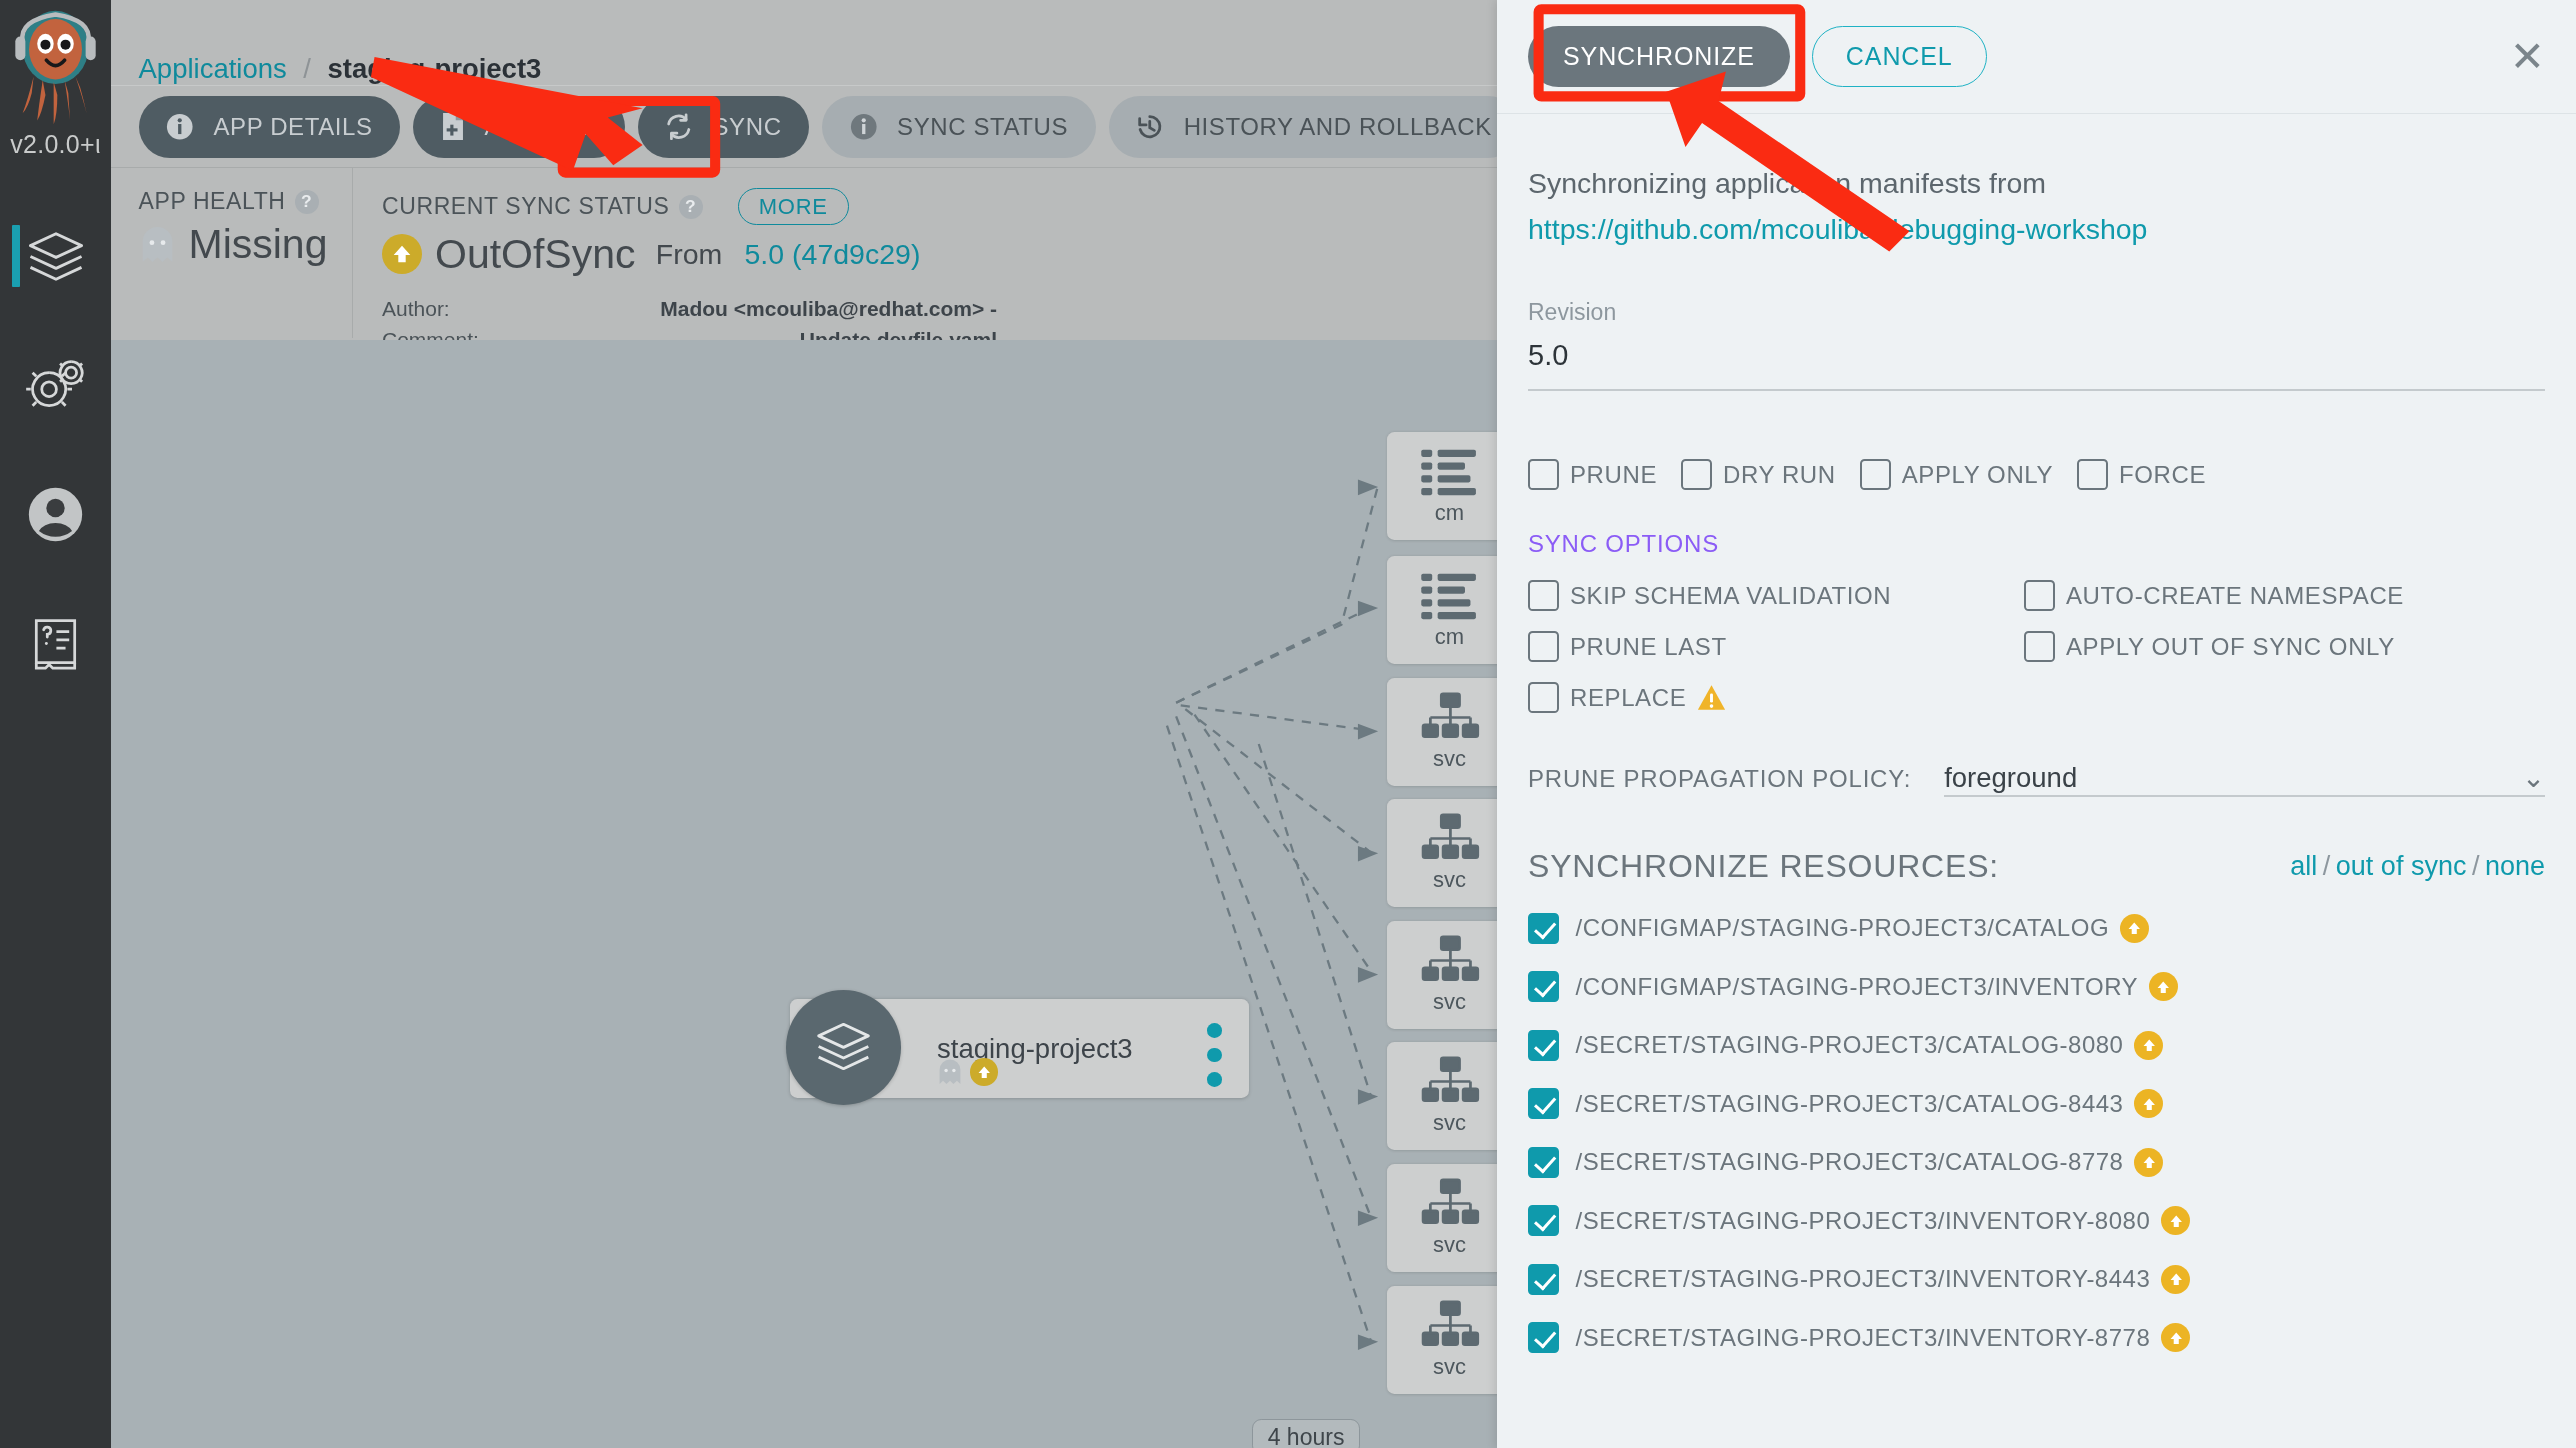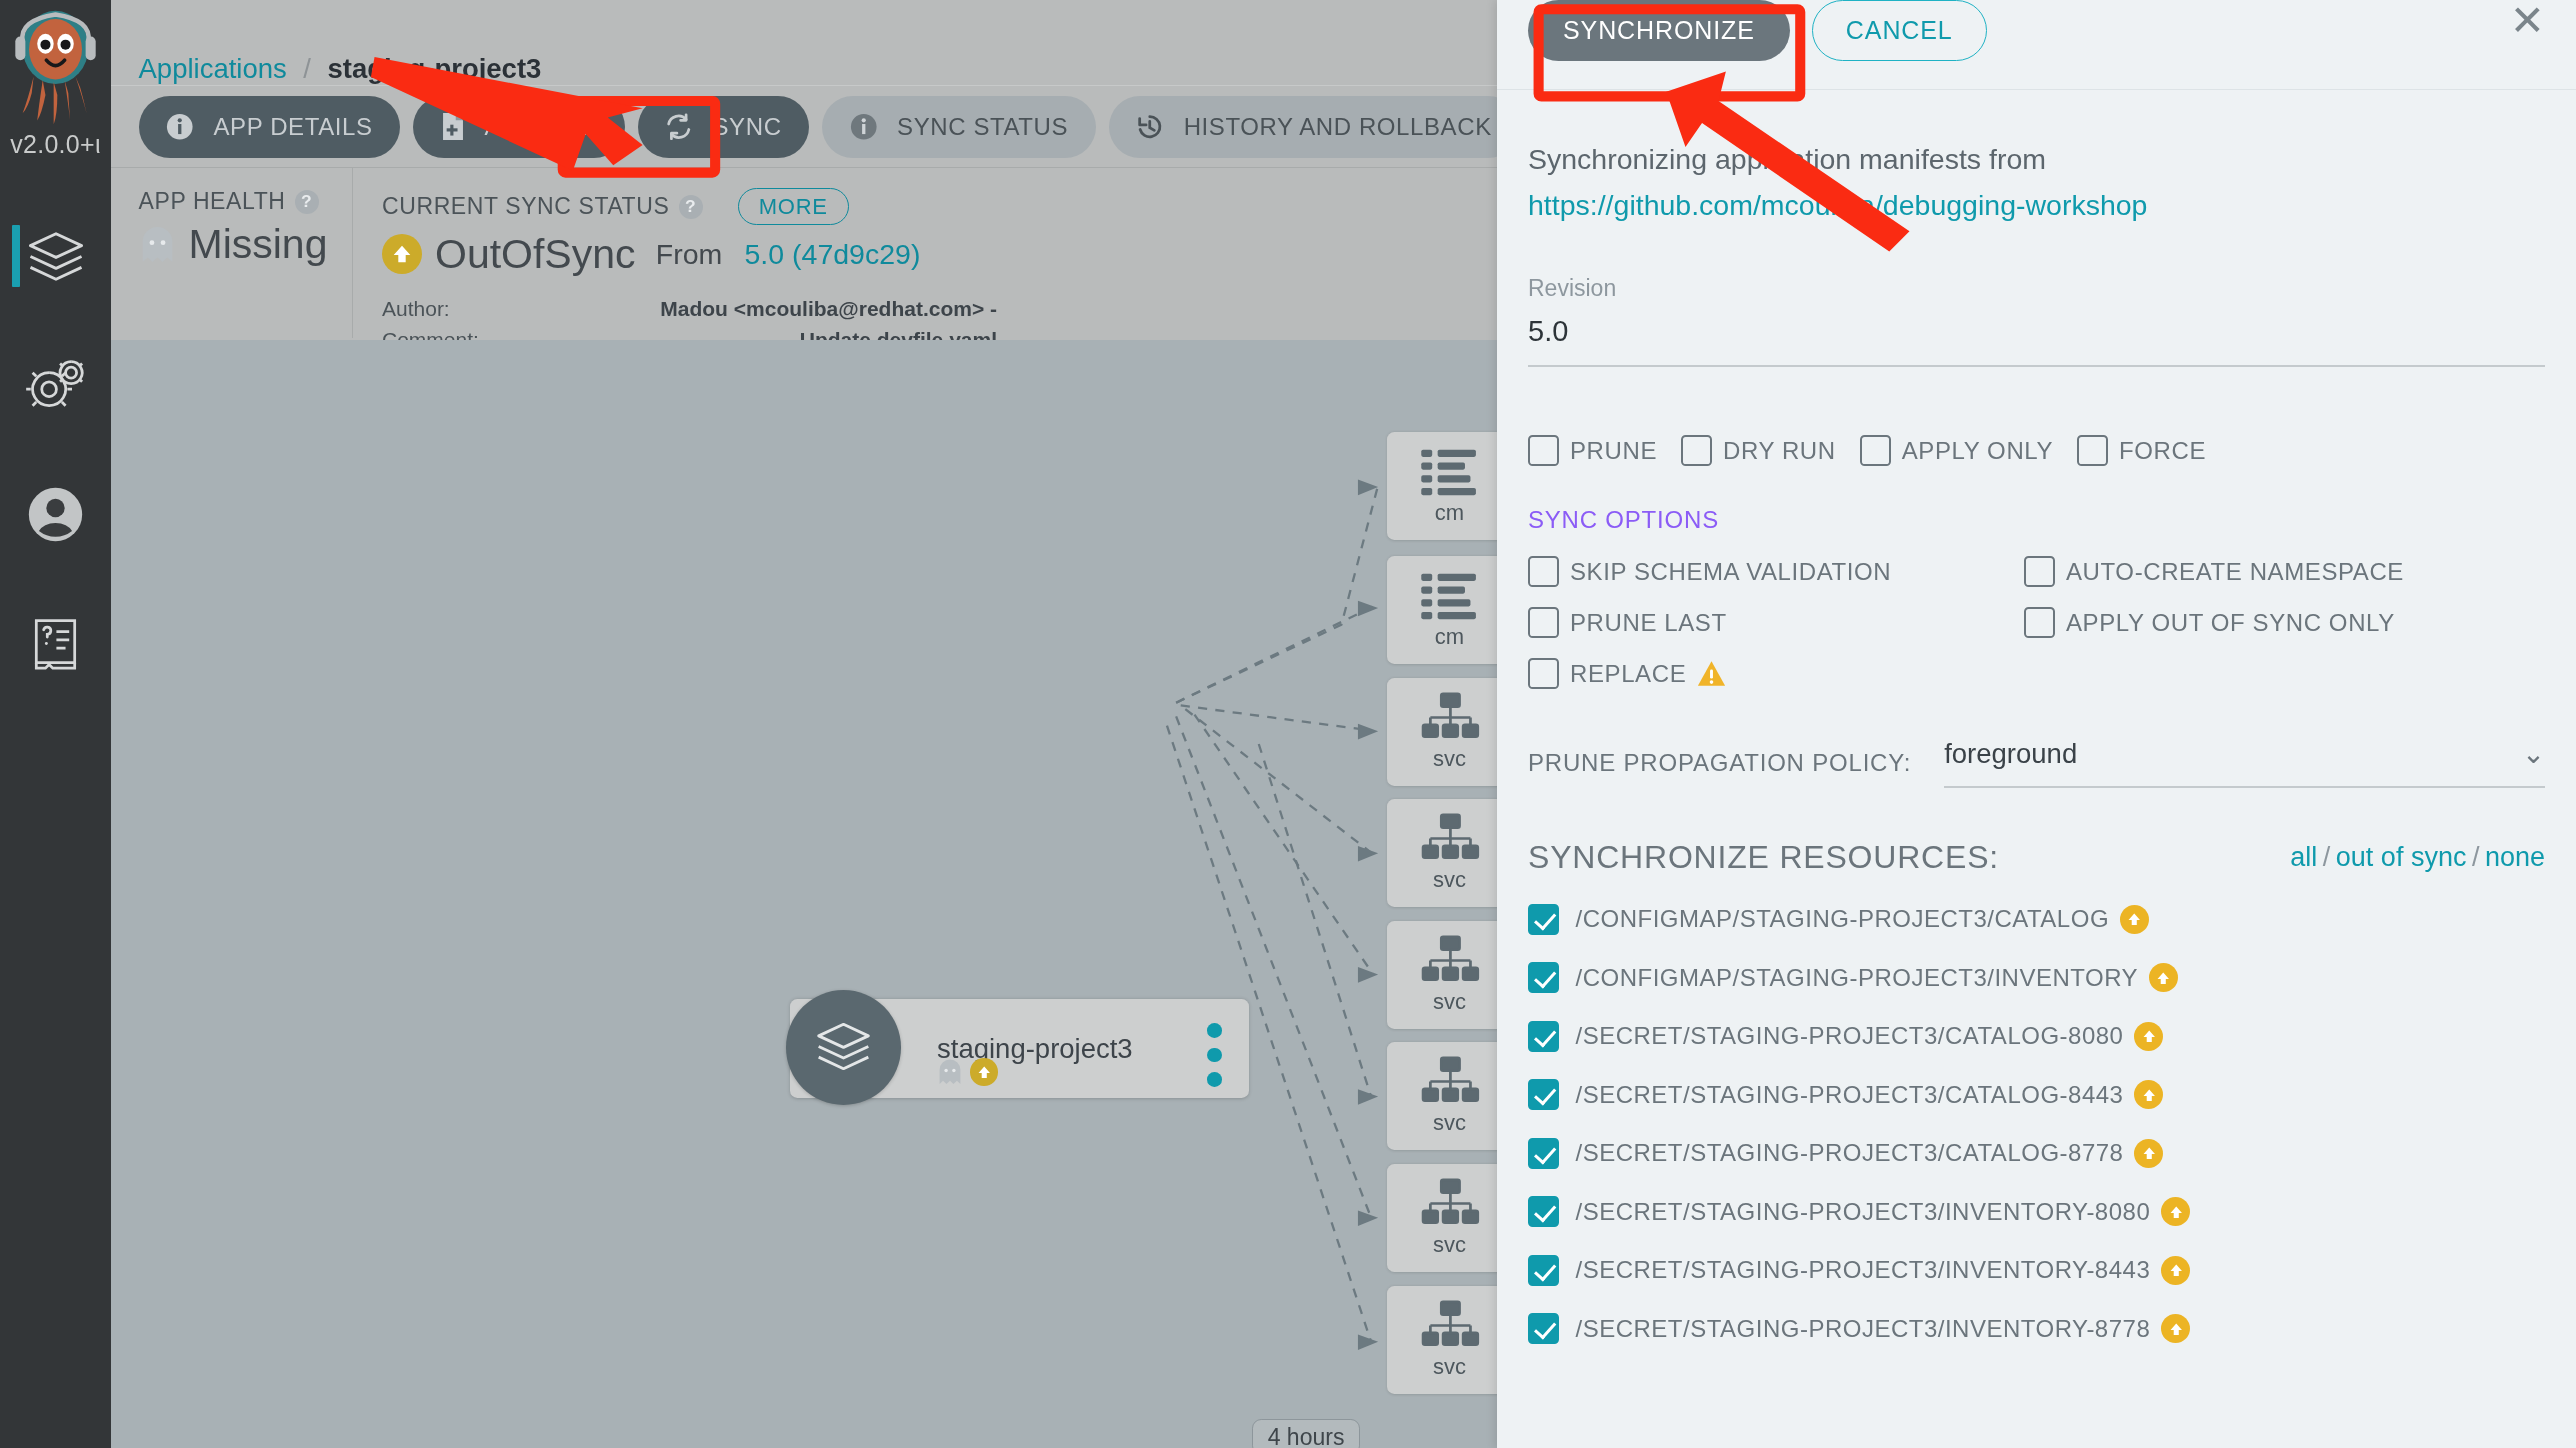--- a/index.html
+++ b/index.html
@@ -119,21 +119,21 @@
     background:#b3babd; border:1.8px solid #8d969b; border-radius:9.2px;
     font-size:23px; color:#3f464b; padding:3.7px 14.7px;
   }
 
   
   #panel {
     position:absolute; right:0; top:0; width:1079px; height:1449px;
     background:#eef2f4; z-index:40; box-shadow:-1.8px 0 9.2px rgba(0,0,0,.12);
   }
   #panel-head {
-    height:90px; display:flex; padding:0 31px;
+    height:114px; display:flex; align-items:center; padding:0 31px;
     border-bottom:0.9px solid #dde3e6;
   }
   .sync-btn {
     background:#6b767d; color:#fff; border-radius:31px; border:none;
     height:61px; padding:0 35px; font-size:25px; letter-spacing:0.9px;
     font-family:inherit; cursor:pointer;
   }
   .cancel-btn {
     background:transparent; color:#0f9aac; border:1.8px solid #1fb2c4; border-radius:31px;
     height:61px; padding:0 33px; font-size:25px; letter-spacing:0.9px; margin-left:22px;
@@ -165,21 +165,21 @@
   .optgrid { margin-top:22px; }
   .optrow { display:flex; margin-top:20px; }
   .optcell { width:496px; display:flex; align-items:center; }
   .optcell .cblabel { margin-right:0; }
   .warn-tri { margin-left:11px; display:inline-flex; }
 
   .policy-row { display:flex; align-items:center; margin-top:48px; }
   .policy-label { font-size:24px; color:#6b757c; letter-spacing:0.8px; }
   .policy-select {
     flex:1; margin-left:33px; border-bottom:2.8px solid #c4cacd; display:flex;
-    align-items:center; justify-content:space-between; padding-bottom:16px;
+    align-items:center; justify-content:space-between; padding-bottom:1px;
   }
   .policy-value { font-size:27.5px; color:#3a4248; }
   .chev { color:#6b757c; font-size:27.5px; }
 
   .res-head { display:flex; align-items:center; margin-top:51px; }
   .res-title { font-size:32px; color:#6b757c; letter-spacing:0.8px; }
   .res-links { margin-left:auto; font-size:27px; color:#0f9aac; }
   .res-links a { color:#0f9aac; text-decoration:none; cursor:pointer; }
   .res-links .sl { color:#8d979e; margin:0 5.5px; }
   .reslist { margin-top:24px; }

